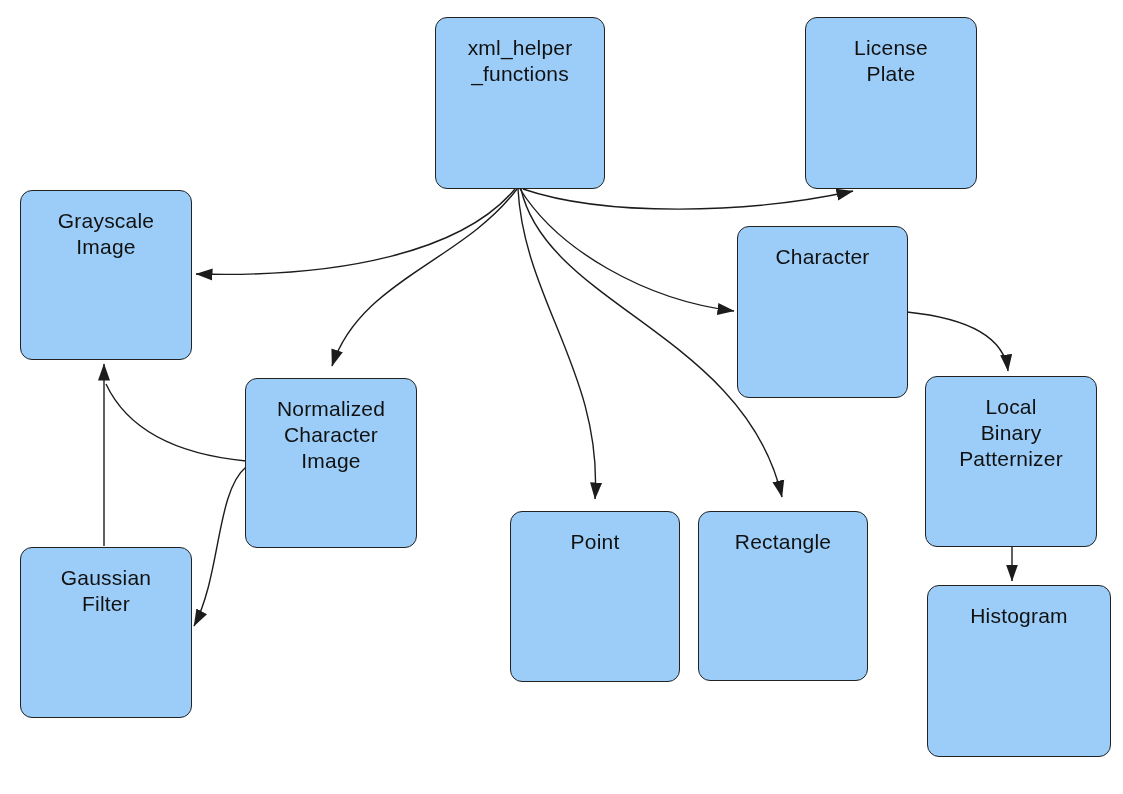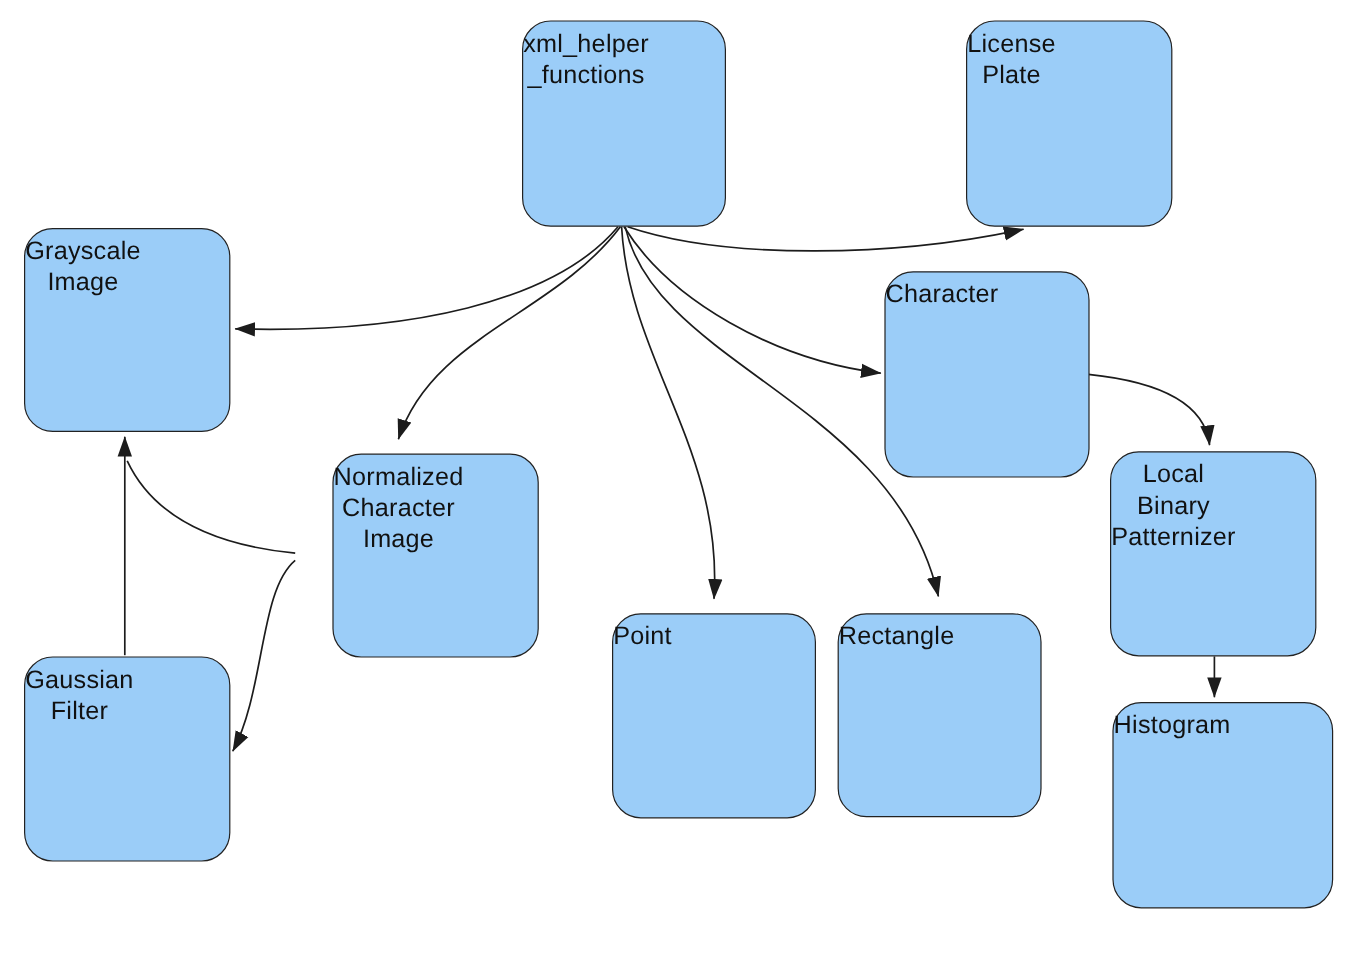--- a/index.html
+++ b/index.html
@@ -25,40 +25,40 @@
   .edge {
     fill: none;
     stroke: #1c1c1c;
     stroke-width: 1.4;
   }
   .node {
     position: absolute;
     box-sizing: border-box;
     background: #9bcdf8;
     border: 1.6px solid #222222;
-    border-radius: 24px;
+    border-radius: 12px;
     display: flex;
-    justify-content: flex-start;
+    justify-content: center;
     align-items: flex-start;
-    padding-top: 6px;
+    padding-top: 17px;
   }
   .node-label {
     font-size: 21px;
     line-height: 26px;
     color: #111111;
     text-align: center;
     white-space: pre-line;
     letter-spacing: 0.2px;
   }
   
   .n-xml        { left: 435px; top: 17px;  width: 170px; height: 172px; }
   .n-license    { left: 805px; top: 17px;  width: 172px; height: 172px; }
   .n-grayscale  { left: 20px;  top: 190px; width: 172px; height: 170px; }
   .n-character  { left: 737px; top: 226px; width: 171px; height: 172px; }
-  .n-normalized { left: 245px; top: 378px; width: 172px; height: 170px; margin-left: 32px; }
+  .n-normalized { left: 245px; top: 378px; width: 172px; height: 170px; }
   .n-lbp        { left: 925px; top: 376px; width: 172px; height: 171px; }
   .n-point      { left: 510px; top: 511px; width: 170px; height: 171px; }
   .n-rectangle  { left: 698px; top: 511px; width: 170px; height: 170px; }
   .n-gaussian   { left: 20px;  top: 547px; width: 172px; height: 171px; }
   .n-histogram  { left: 927px; top: 585px; width: 184px; height: 172px; }
 </style>
 </head>
 <body>
 
 <div class="canvas">

